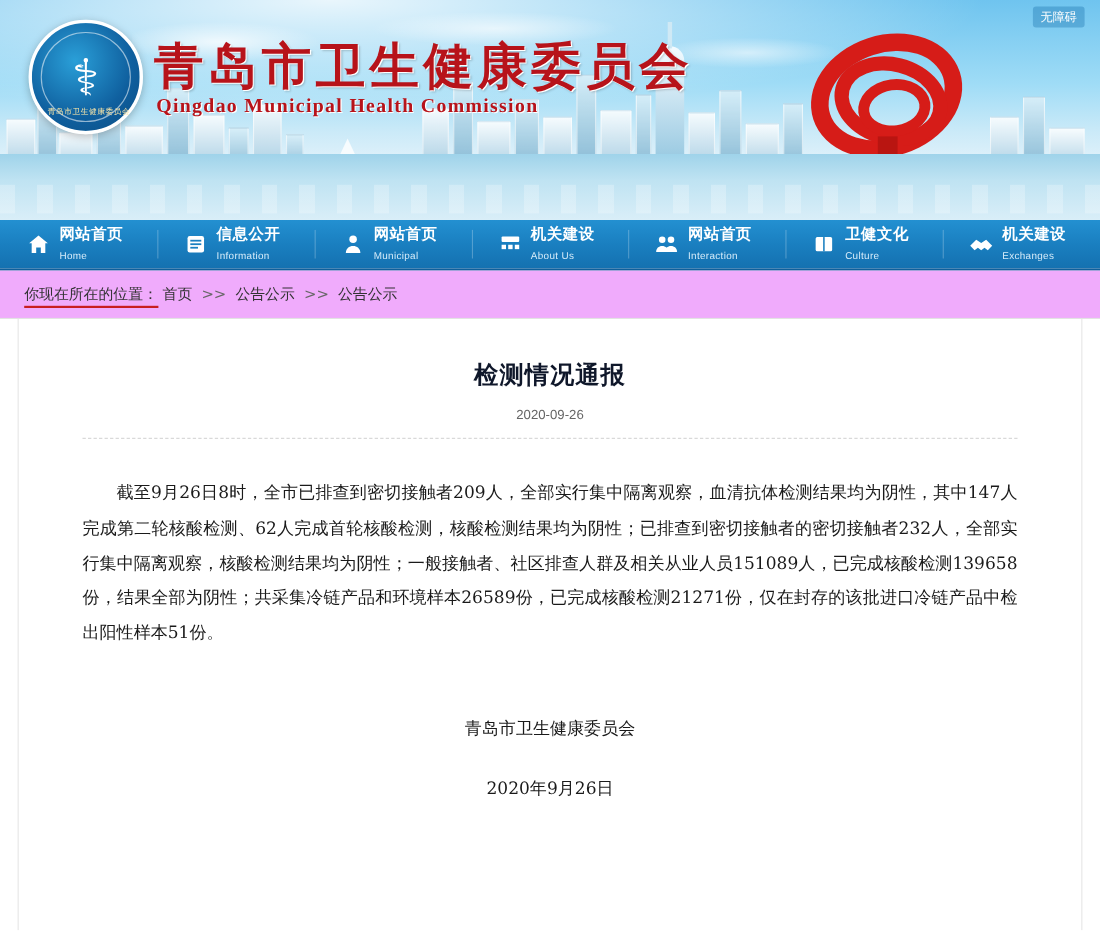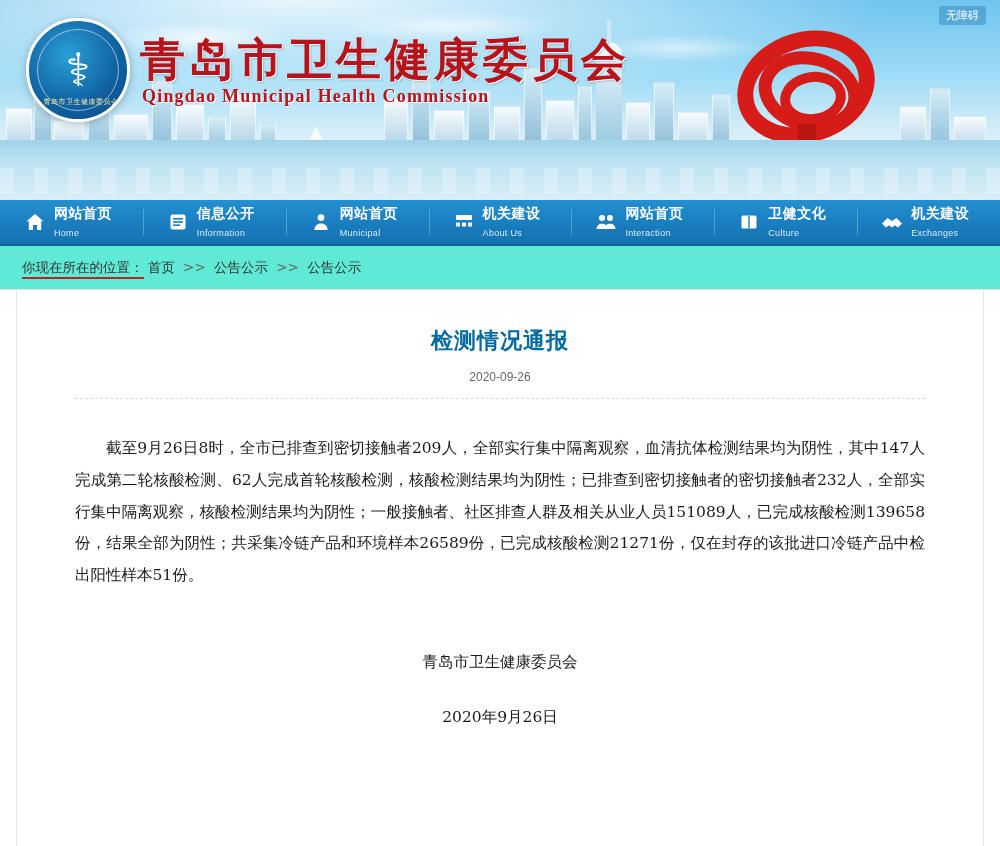--- a/index.html
+++ b/index.html
@@ -163,21 +163,21 @@
     font-size: 14px; font-weight: bold; letter-spacing: .5px;
   }
   .nav-en {
     font-family: "Liberation Sans", sans-serif;
     font-size: 9px; color: #d6ecfa; letter-spacing: .3px;
   }
 
   
   .crumb-wrap {
     width: 1000px; height: 44px;
-    background: #5eead4;
+    background: #f0abfc;
     border-bottom: 1px solid #e3e3e3;
     display: flex; align-items: center;
     padding-left: 22px;
   }
   .crumb {
     font-family: "DejaVu Sans", sans-serif;
     font-size: 13.5px; color: #333;
   }
   .crumb .label { border-bottom: 2px solid #c81e20; padding-bottom: 2px; }
   .crumb a { color: #333; text-decoration: none; }
@@ -192,21 +192,21 @@
   .art {
     border-left: 1px solid #e6e6e6;
     border-right: 1px solid #e6e6e6;
     min-height: 556px;
     padding: 36px 58px 20px 58px;
   }
   .art-title {
     text-align: center;
     font-family: "DejaVu Sans", sans-serif;
     font-size: 22px; font-weight: bold;
-    color: #0369a1;
+    color: #0f172a;
     letter-spacing: 1px;
   }
   .art-date {
     text-align: center;
     margin-top: 14px;
     font-family: "Liberation Sans", sans-serif;
     font-size: 12px; color: #666;
     padding-bottom: 14px;
     border-bottom: 1px dashed #d9d9d9;
   }

